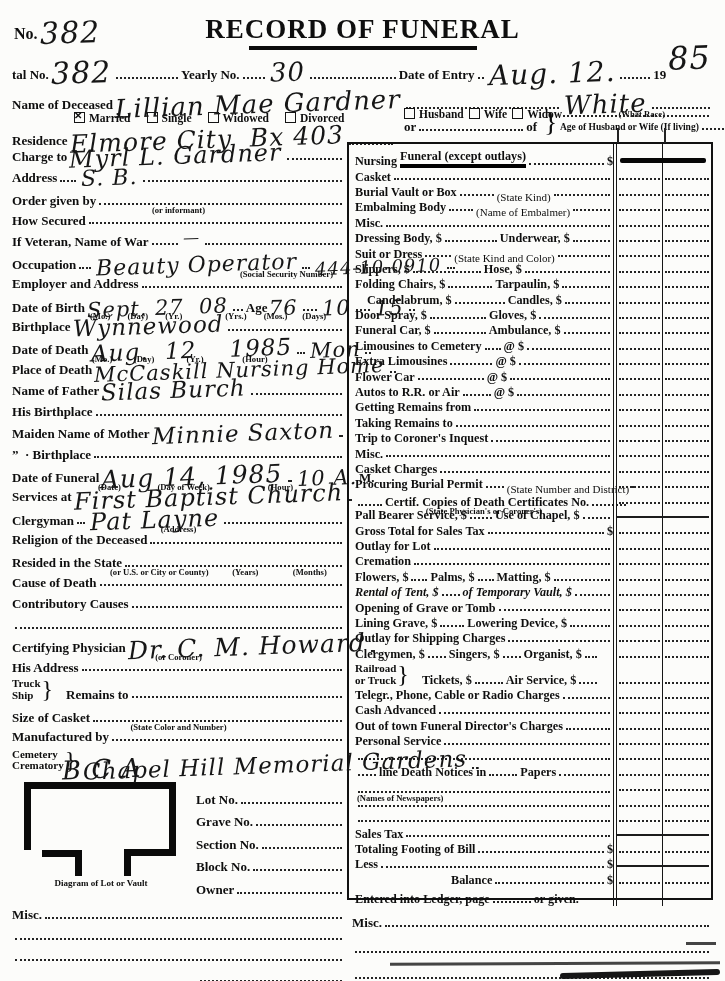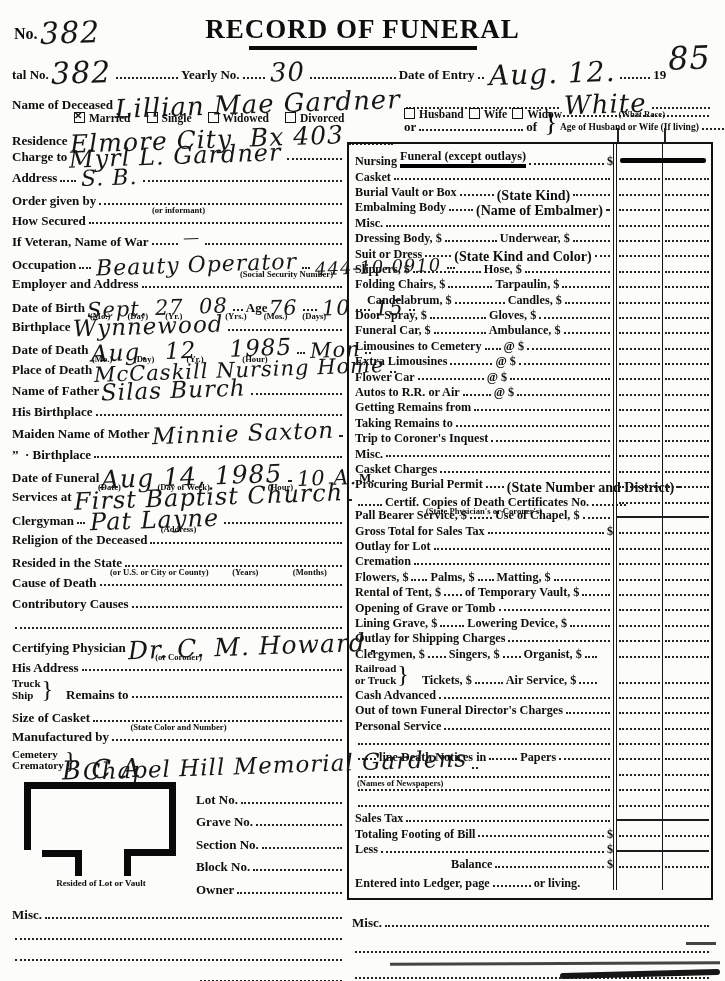--- a/index.html
+++ b/index.html
@@ -9,21 +9,21 @@
   
   .frow,.crow,.hrow{display:flex;flex-direction:row;align-items:stretch;}
   .ccol{flex:1 1 auto;display:flex;flex-direction:column;min-width:0;}
   .cinner{flex:1 1 auto;display:flex;align-items:flex-end;min-width:0;}
   .lbl{font-weight:700;font-size:13px;line-height:1.05;white-space:pre;}
   .crow .lbl{font-size:12.2px;}
   .lbl.small{font-size:9.5px;}
   .lbl.u{border-bottom:4px solid #000;padding-bottom:1px;}
   .dots{flex:1 1 auto;height:0;border-bottom:2px dotted #242424;margin:0 3px 3px 3px;min-width:4px;}
   .spacer{flex:0 0 auto;display:inline-block;}
-  .sub-inline{font-size:14px;font-weight:700;position:relative;top:4px;line-height:1;white-space:pre;}
+  .sub-inline{font-size:11px;font-weight:400;position:relative;top:4px;line-height:1;white-space:pre;}
   .rsub{height:0;overflow:visible;font-size:8.6px;font-weight:700;line-height:1;margin-top:-2px;white-space:pre;}
   .hw{font-family:"DejaVu Serif",serif;font-style:italic;font-weight:500;line-height:.75;
       white-space:pre;position:relative;z-index:3;letter-spacing:1px;color:#161616;
       transform:rotate(-2deg);margin:0 2px -2px 2px;}
   .cb-wrap{display:flex;align-items:flex-end;flex:0 0 auto;}
   .cbx{width:9px;height:9px;border:1.6px solid #141414;display:inline-block;margin:0 4px 1px 0;position:relative;flex:none;}
   .cbx.checked::after{content:"✕";position:absolute;top:-3px;left:-1px;font-size:10px;font-weight:700;}
   .cb-label{font-weight:700;font-size:11.5px;line-height:1;}
   .brace-wrap{display:flex;align-items:center;flex:0 0 auto;margin-right:2px;}
   .brace-lines{display:flex;flex-direction:column;line-height:1.05;}
@@ -495,21 +495,21 @@
       <div>
         <div id="diagram-canvas">
           <div class="dbar" style="left:12px;top:6px;width:152px;height:7px"></div>
           <div class="dbar" style="left:12px;top:6px;width:7px;height:68px"></div>
           <div class="dbar" style="left:157px;top:6px;width:7px;height:74px"></div>
           <div class="dbar" style="left:30px;top:74px;width:40px;height:7px"></div>
           <div class="dbar" style="left:63px;top:74px;width:7px;height:26px"></div>
           <div class="dbar" style="left:112px;top:73px;width:52px;height:7px"></div>
           <div class="dbar" style="left:112px;top:73px;width:7px;height:27px"></div>
         </div>
-        <div id="diagram-caption">Resided of Lot or Vault</div>
+        <div id="diagram-caption">Diagram of Lot or Vault</div>
       </div>
       <div id="lot-fields">
           <div class="frow" style="height: 22.5px;">
             <div class="ccol">
               <div class="cinner">
                 <span class="lbl">Lot No.</span>
                 <span class="dots"></span>
               </div>
             </div>
           </div>
@@ -1055,21 +1055,21 @@
         </div>
         <div class="amt">
           <div class="a1">
             <span class="adots"></span>
           </div>
           <div class="a2">
             <span class="adots"></span>
           </div>
         </div>
       </div>
-      <div class="crow" style="height: 15.4px;">
+      <div class="crow" style="height: 15.4px; font-style: italic;">
         <div class="ccol">
           <div class="cinner">
             <span class="lbl">Rental of Tent, $</span>
             <span class="dots" style="width: 18px; flex: 0 0 auto;"></span>
             <span class="lbl">of Temporary Vault, $</span>
             <span class="dots"></span>
           </div>
         </div>
         <div class="amt">
           <div class="a1">
@@ -1172,20 +1172,36 @@
             <span class="adots"></span>
           </div>
           <div class="a2">
             <span class="adots"></span>
           </div>
         </div>
       </div>
       <div class="crow" style="height: 15.4px;">
         <div class="ccol">
           <div class="cinner">
+            <span class="lbl">Telegr., Phone, Cable or Radio Charges</span>
+            <span class="dots"></span>
+          </div>
+        </div>
+        <div class="amt">
+          <div class="a1">
+            <span class="adots"></span>
+          </div>
+          <div class="a2">
+            <span class="adots"></span>
+          </div>
+        </div>
+      </div>
+      <div class="crow" style="height: 15.4px;">
+        <div class="ccol">
+          <div class="cinner">
             <span class="lbl">Cash Advanced</span>
             <span class="dots"></span>
           </div>
         </div>
         <div class="amt">
           <div class="a1">
             <span class="adots"></span>
           </div>
           <div class="a2">
             <span class="adots"></span>
@@ -1362,21 +1378,21 @@
           <div class="a2">
             <span class="adots"></span>
           </div>
         </div>
       </div>
       <div class="crow" style="height: 19px;">
         <div class="ccol">
           <div class="cinner">
             <span class="lbl">Entered into Ledger, page</span>
             <span class="dots" style="width: 38px; flex: 0 0 auto;"></span>
-            <span class="lbl">or living.</span>
+            <span class="lbl">or given.</span>
           </div>
         </div>
         <div class="amt">
           <div class="a1"></div>
           <div class="a2"></div>
         </div>
       </div>
     </div>
   <div class="stub" style="left:617px;top:128px;height:15px"></div>
   <div class="stub" style="left:664px;top:128px;height:15px"></div>

